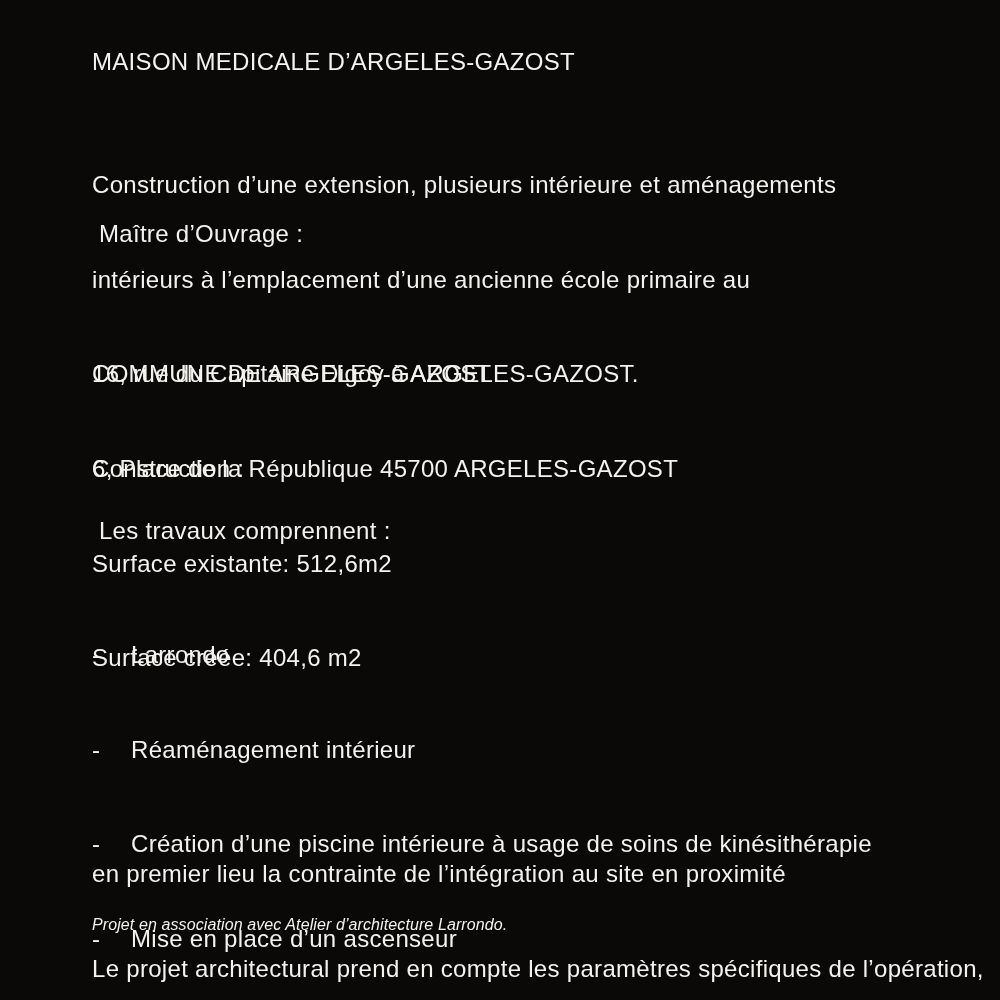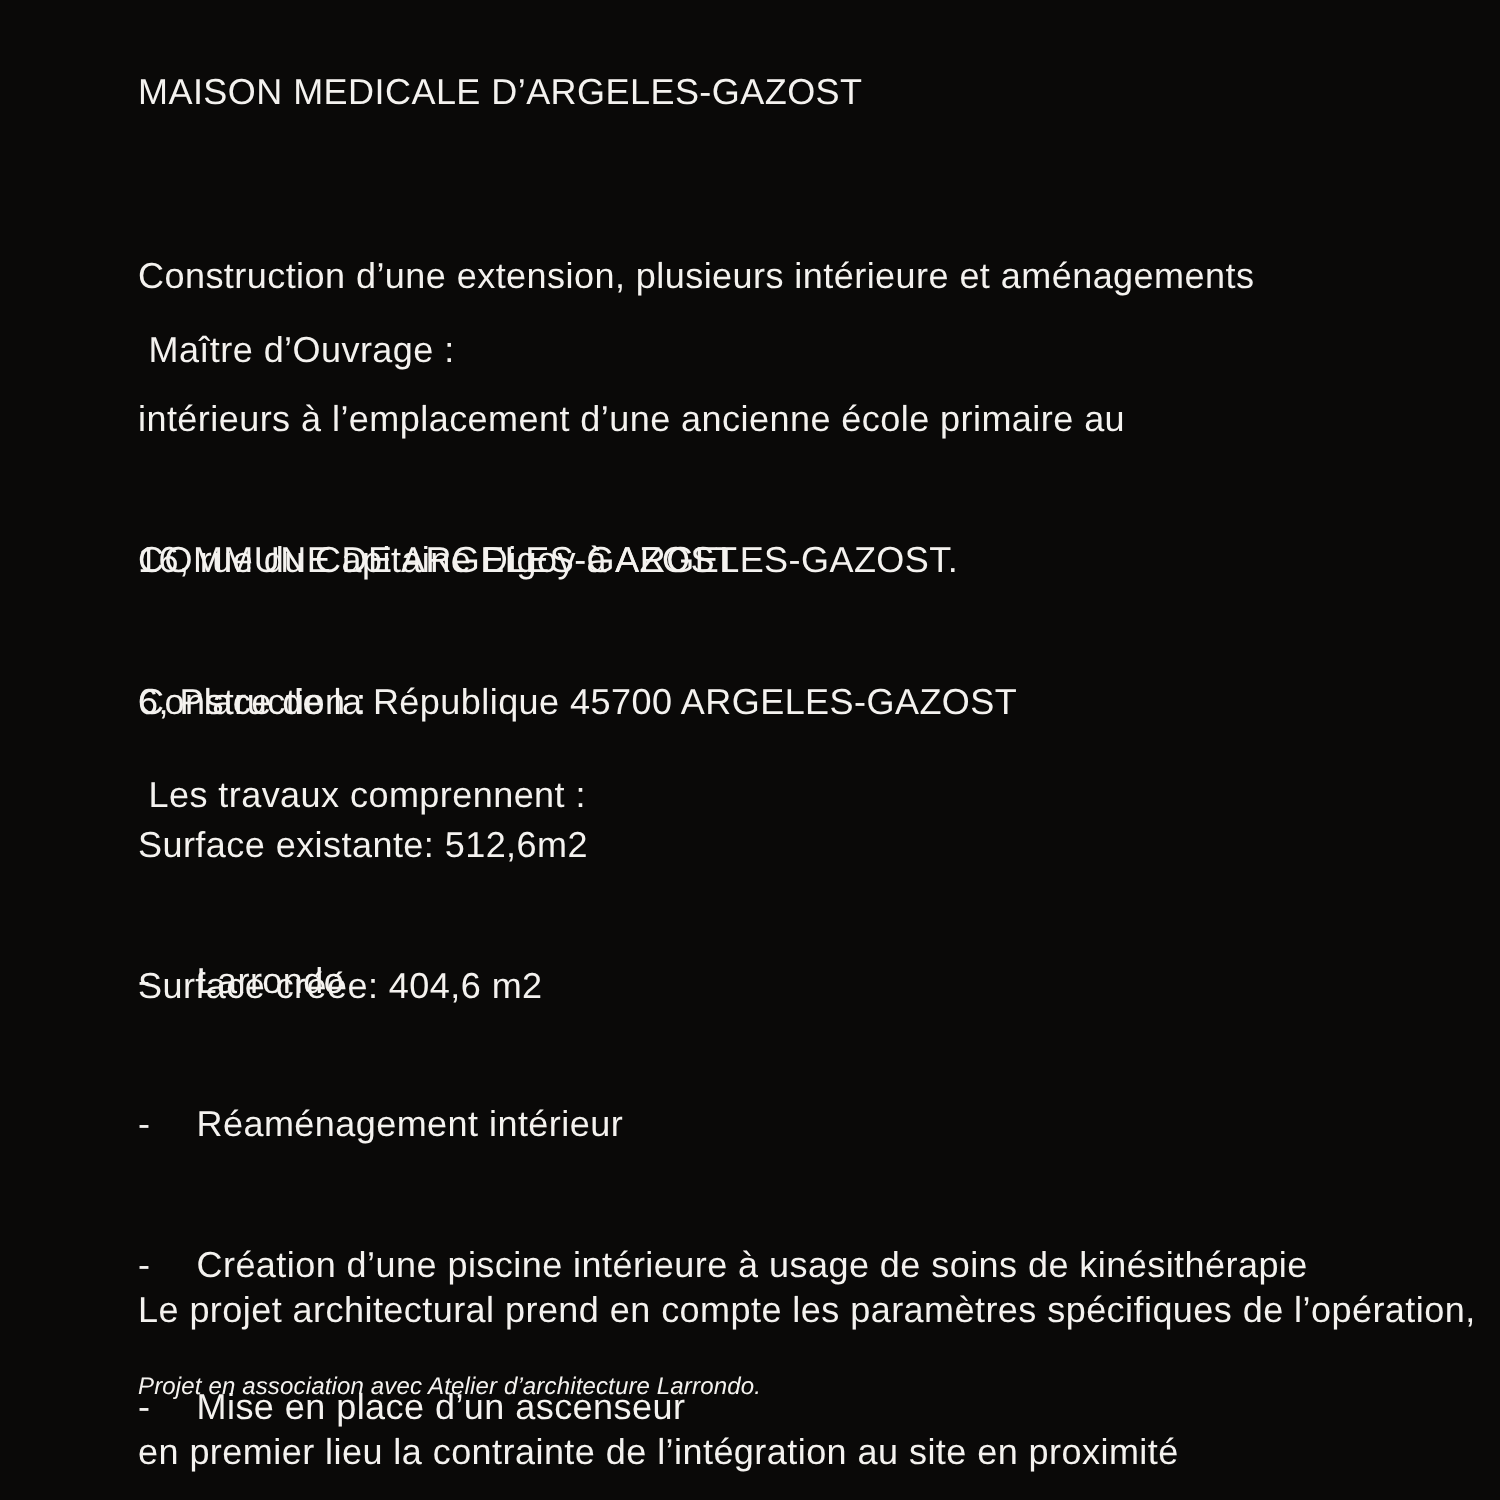--- a/index.html
+++ b/index.html
@@ -85,20 +85,20 @@
     </div>
     <div class="list-row">
       <span class="dash-cell">-</span>
       <span>Mise en place d’un ascenseur</span>
     </div>
     
     
   </div>
 
   <div class="block" style="top:795px">
+    <div>en premier lieu la contrainte de l’intégration au site en proximité</div>
     <div>Le projet architectural prend en compte les paramètres spécifiques de l’opération,</div>
-    <div>en premier lieu la contrainte de l’intégration au site en proximité</div>
     
   </div>
 
   <div class="block footnote" style="top:913px">Projet en association avec Atelier d’architecture Larrondo.</div>
 
 </div>
 
 </body></html>

